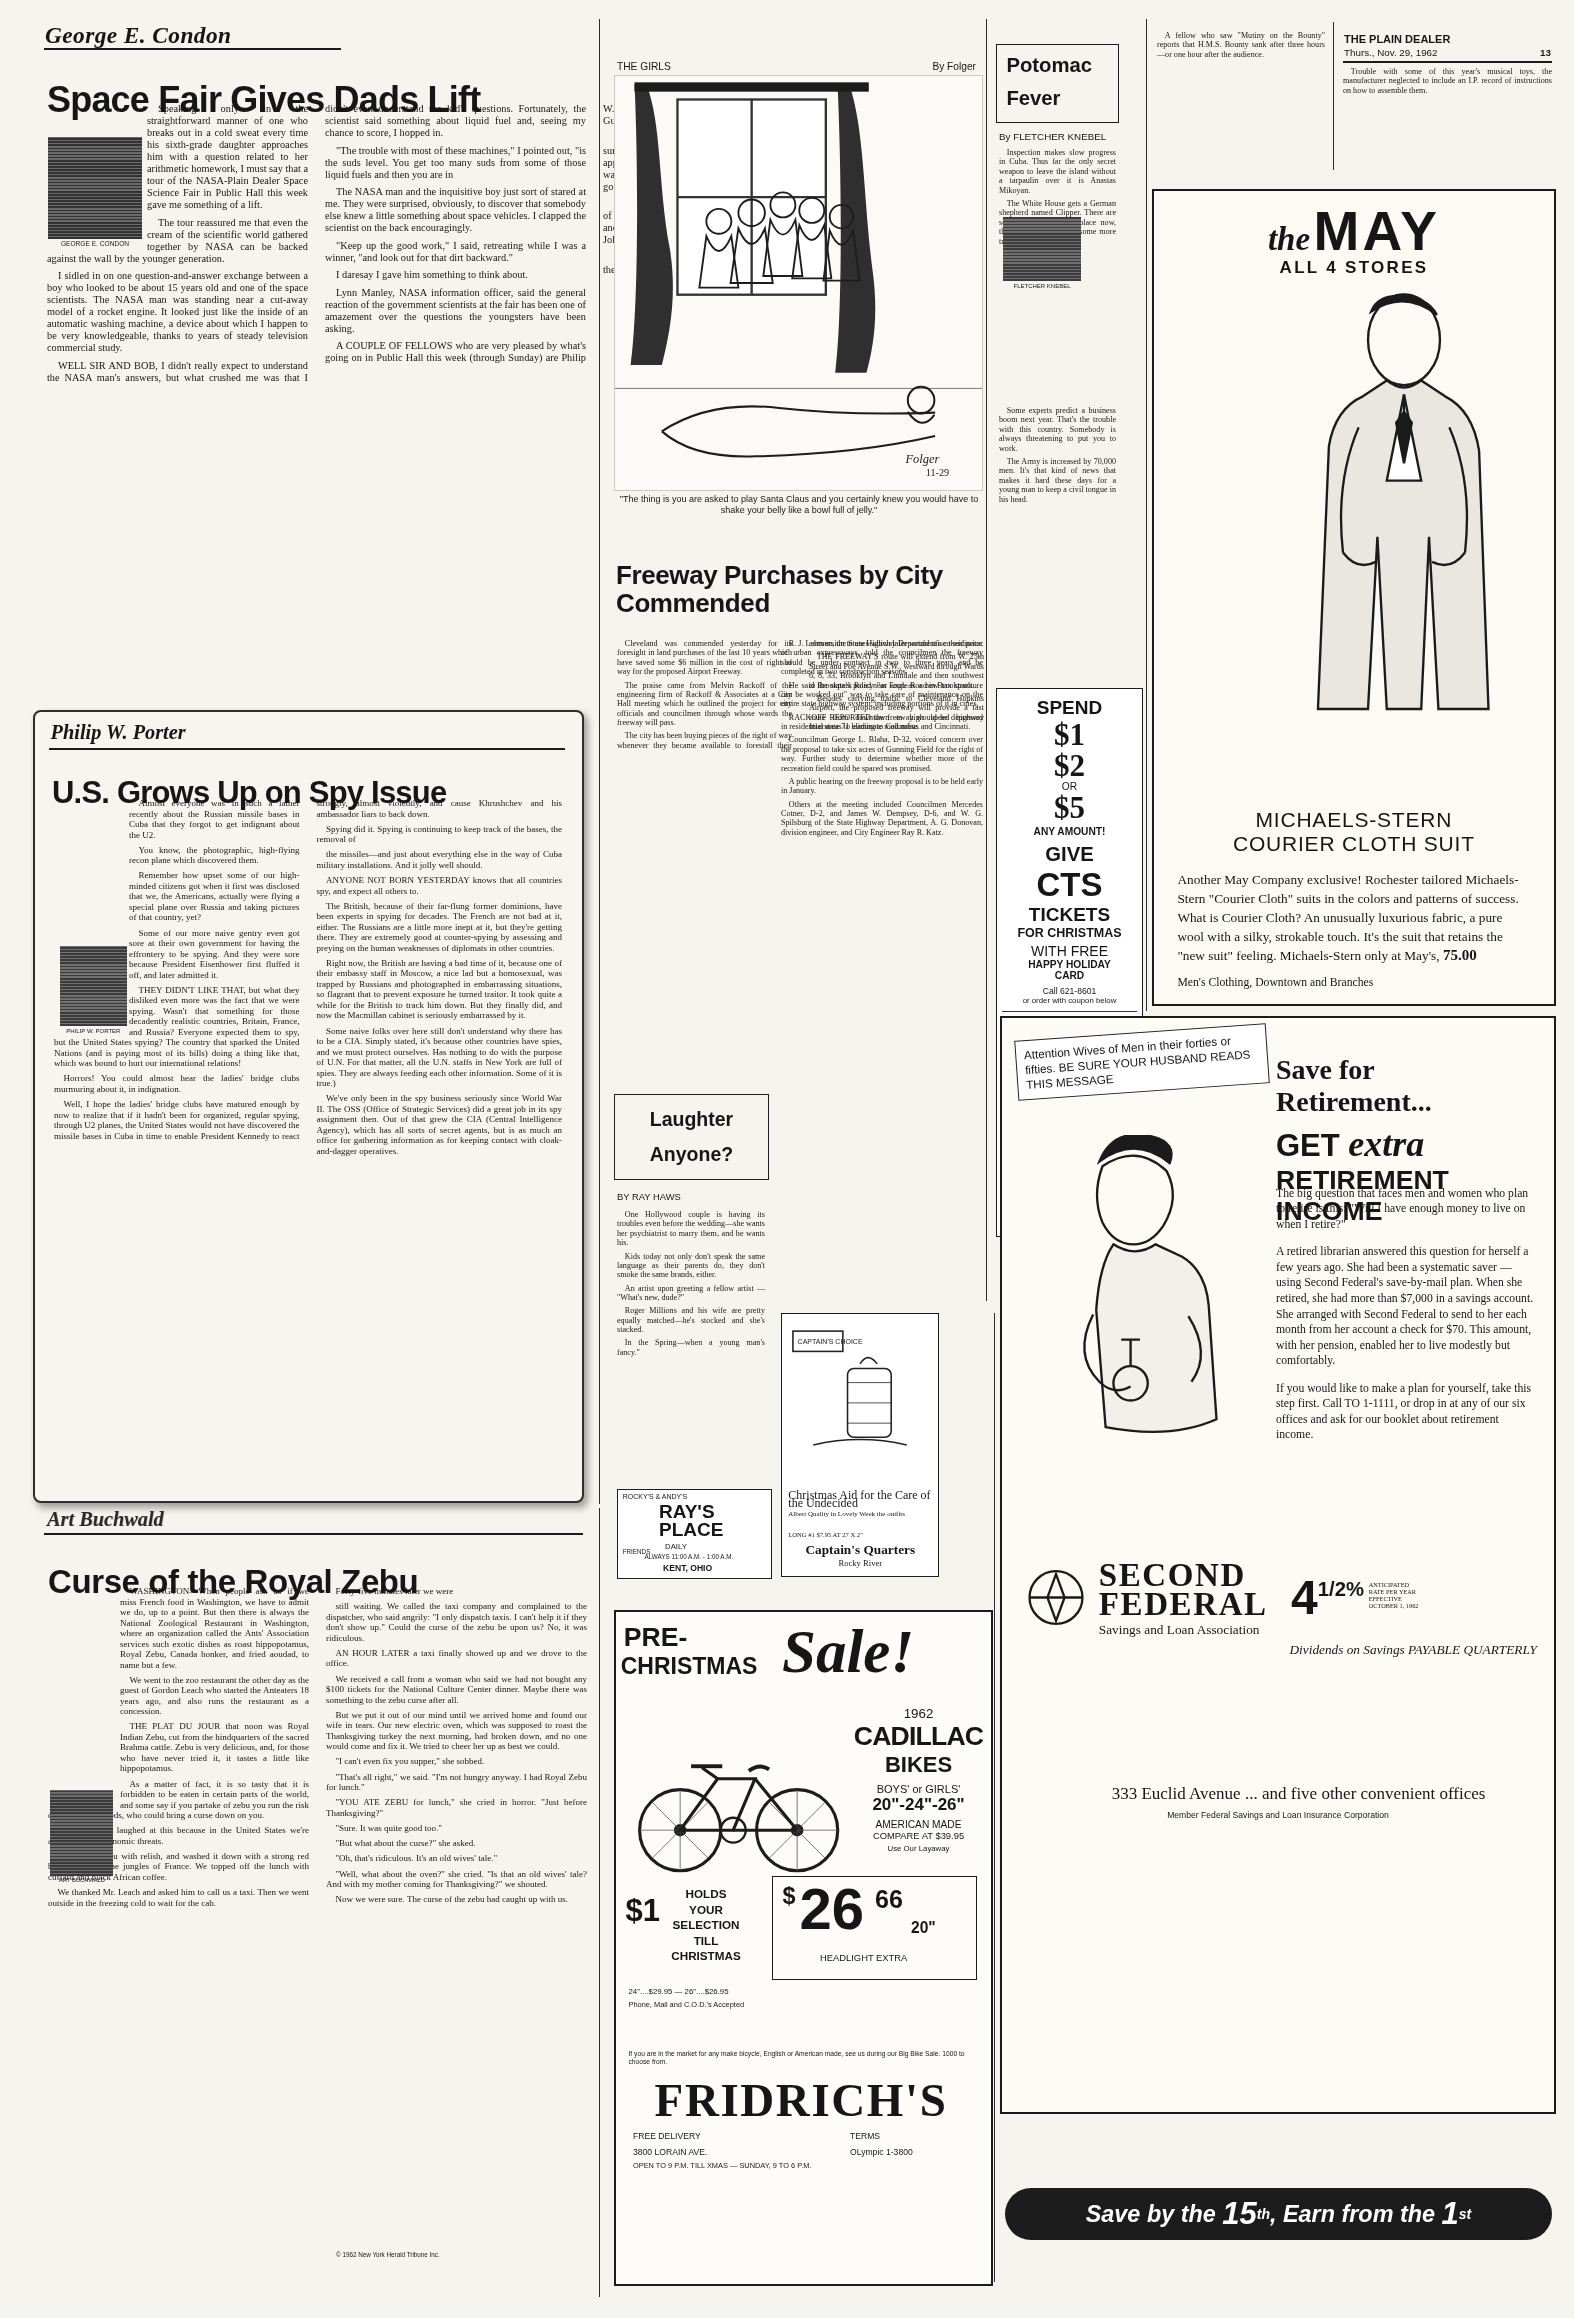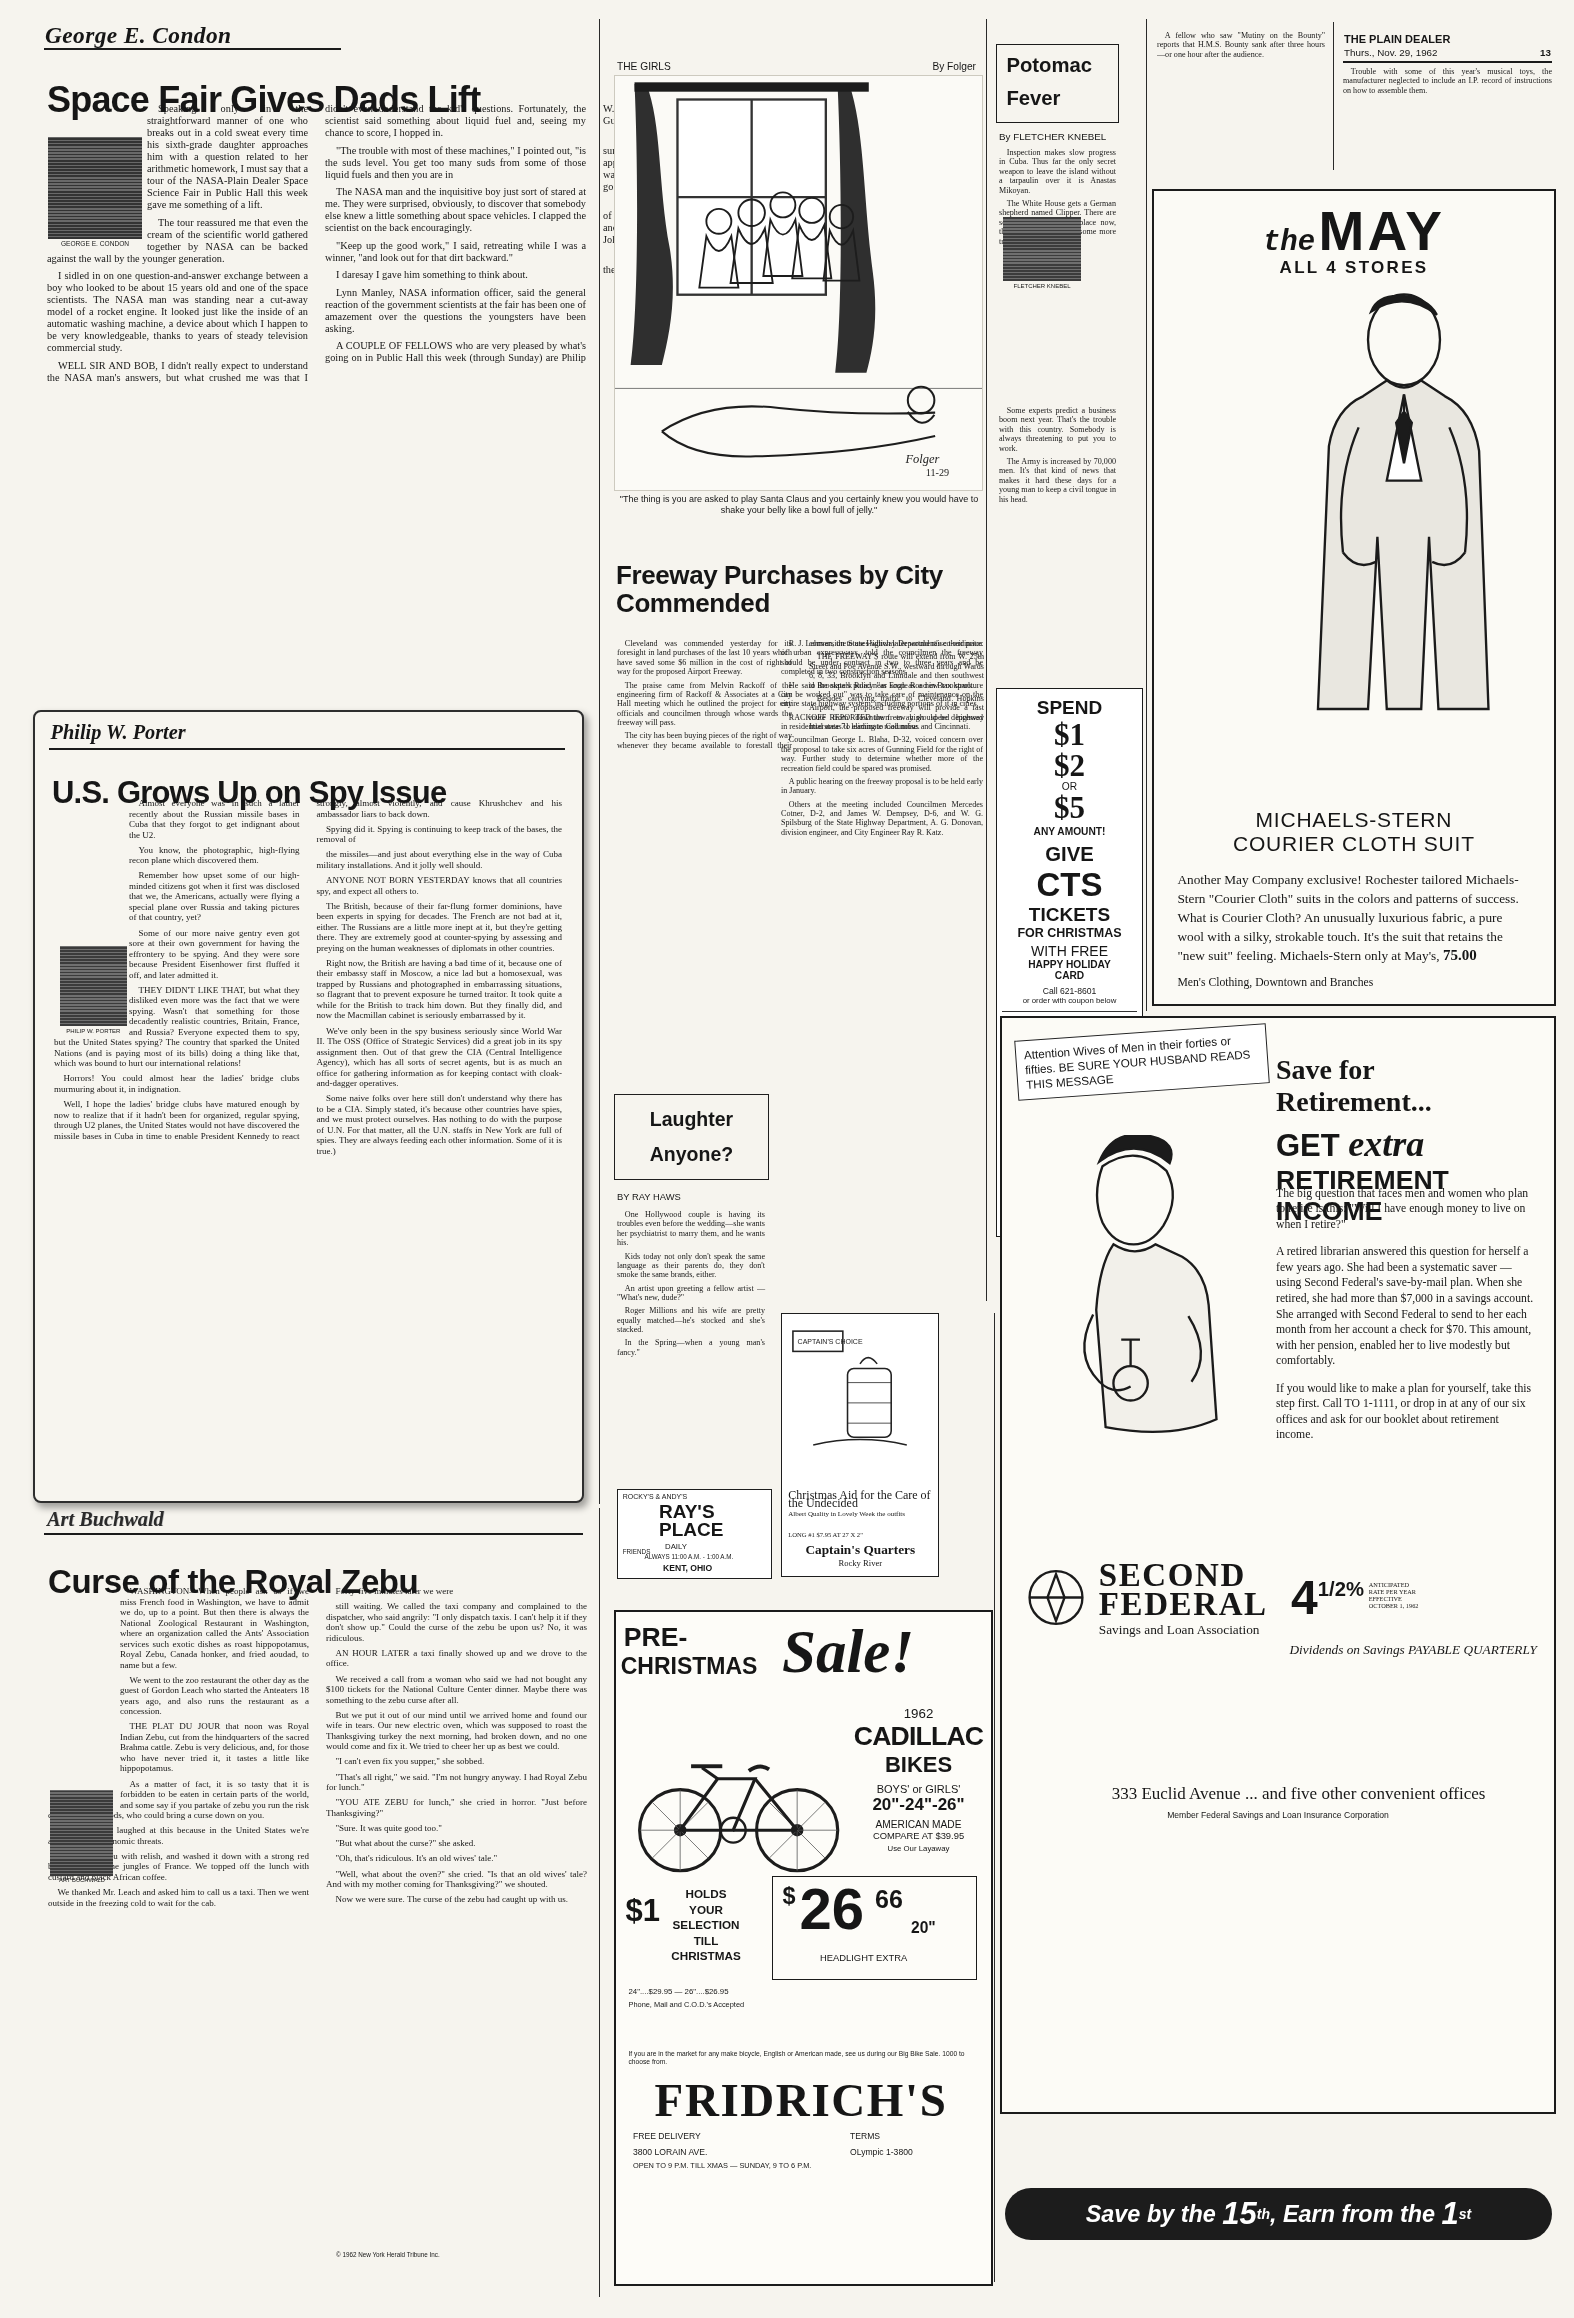--- a/index.html
+++ b/index.html
@@ -150,22 +150,22 @@
           <p>Remember how upset some of our high-minded citizens got when it first was disclosed that we, the Americans, actually were flying a special plane over Russia and taking pictures of that country, yet?</p>
           <p>Some of our more naive gentry even got sore at their own government for having the effrontery to be spying. And they were sore because President Eisenhower first fluffed it off, and later admitted it.</p>
           <p>THEY DIDN'T LIKE THAT, but what they disliked even more was the fact that we were spying. Wasn't that something for those decadently realistic countries, Britain, France, and Russia? Everyone expected them to spy, but the United States spying? The country that sparked the United Nations (and is paying most of its bills) doing a thing like that, which was bound to hurt our international relations!</p>
           <p>Horrors! You could almost hear the ladies' bridge clubs murmuring about it, in indignation.</p>
           <p>Well, I hope the ladies' bridge clubs have matured enough by now to realize that if it hadn't been for organized, regular spying, through U2 planes, the United States would not have discovered the missile bases in Cuba in time to enable President Kennedy to react strongly, almost violently, and cause Khrushchev and his ambassador liars to back down.</p>
           <p>Spying did it. Spying is continuing to keep track of the bases, the removal of</p>
           <p>the missiles—and just about everything else in the way of Cuba military installations. And it jolly well should.</p>
           <p>ANYONE NOT BORN YESTERDAY knows that all countries spy, and expect all others to.</p>
           <p>The British, because of their far-flung former dominions, have been experts in spying for decades. The French are not bad at it, either. The Russians are a little more inept at it, but they're getting there. They are extremely good at counter-spying by assessing and preying on the human weaknesses of diplomats in other countries.</p>
           <p>Right now, the British are having a bad time of it, because one of their embassy staff in Moscow, a nice lad but a homosexual, was trapped by Russians and photographed in embarrassing situations, so flagrant that to prevent exposure he turned traitor. It took quite a while for the British to track him down. But they finally did, and now the Macmillan cabinet is seriously embarrassed by it.</p>
+          <p>Some naive folks over here still don't understand why there has to be a CIA. Simply stated, it's because other countries have spies, and we must protect ourselves. Has nothing to do with the purpose of U.N. For that matter, all the U.N. staffs in New York are full of spies. They are always feeding each other information. Some of it is true.)</p>
           <p>We've only been in the spy business seriously since World War II. The OSS (Office of Strategic Services) did a great job in its spy assignment then. Out of that grew the CIA (Central Intelligence Agency), which has all sorts of secret agents, but is as much an office for gathering information as for keeping contact with cloak-and-dagger operatives.</p>
-          <p>Some naive folks over here still don't understand why there has to be a CIA. Simply stated, it's because other countries have spies, and we must protect ourselves. Has nothing to do with the purpose of U.N. For that matter, all the U.N. staffs in New York are full of spies. They are always feeding each other information. Some of it is true.)</p>
         </div>
     </div>
     <div id="porter-photo"></div>
     <div id="porter-photo-cap">PHILIP W. PORTER</div>
   </div>
 
   <div id="buch-byline" class="byline-serif">Art Buchwald</div>
   <div id="buch-rule"></div>
   <h1 id="buch-head">Curse of the Royal Zebu</h1>
   <div id="buch-cols" class="twocol small-txt">
@@ -441,21 +441,21 @@
 
   <div id="plain-dealer-flag">THE PLAIN DEALER</div>
   <div id="pd-date">
     <span>Thurs., Nov. 29, 1962</span>
     <span class="bold">13</span>
   </div>
   <div id="pd-rule"></div>
 
   <div id="may-ad">
     <div id="may-logo">
-      <span style="font-family:Liberation Mono, monospace;font-style:italic;font-size:29px;">the</span>
+      <span style="font-family:Liberation Serif, serif;font-style:italic;font-size:33px;">the</span>
       <span style="font-size:55px;letter-spacing:3.1px;">MAY</span>
       <div style="font-size:17px;letter-spacing:2.3px;margin-top:-4.7px;">ALL 4 STORES</div>
     </div>
     <svg id="may-figure" viewBox="0 0 340 620">
       <g fill="none" stroke="#1b1b1b" stroke-width="3">
         <ellipse cx="170" cy="70" rx="46" ry="58"></ellipse>
         <path d="M128 34 q42 -28 84 4 q-12 -22 -44 -24 q-32 -2 -40 20z" fill="#1b1b1b"></path>
         <path d="M148 122 q22 18 44 0 l30 20 q36 18 44 70 l12 330 h-64 l-12 -220 -10 220 h-44 l-12 -220 -12 220 h-64 l14 -336 q8 -48 44 -64z" fill="#e9e7e0"></path>
         <path d="M170 140 l-22 110 h44z" fill="#fff"></path>
         <path d="M170 140 l0 22 l-10 14 l10 52 l10 -52 l-10 -14" fill="#1b1b1b"></path>

